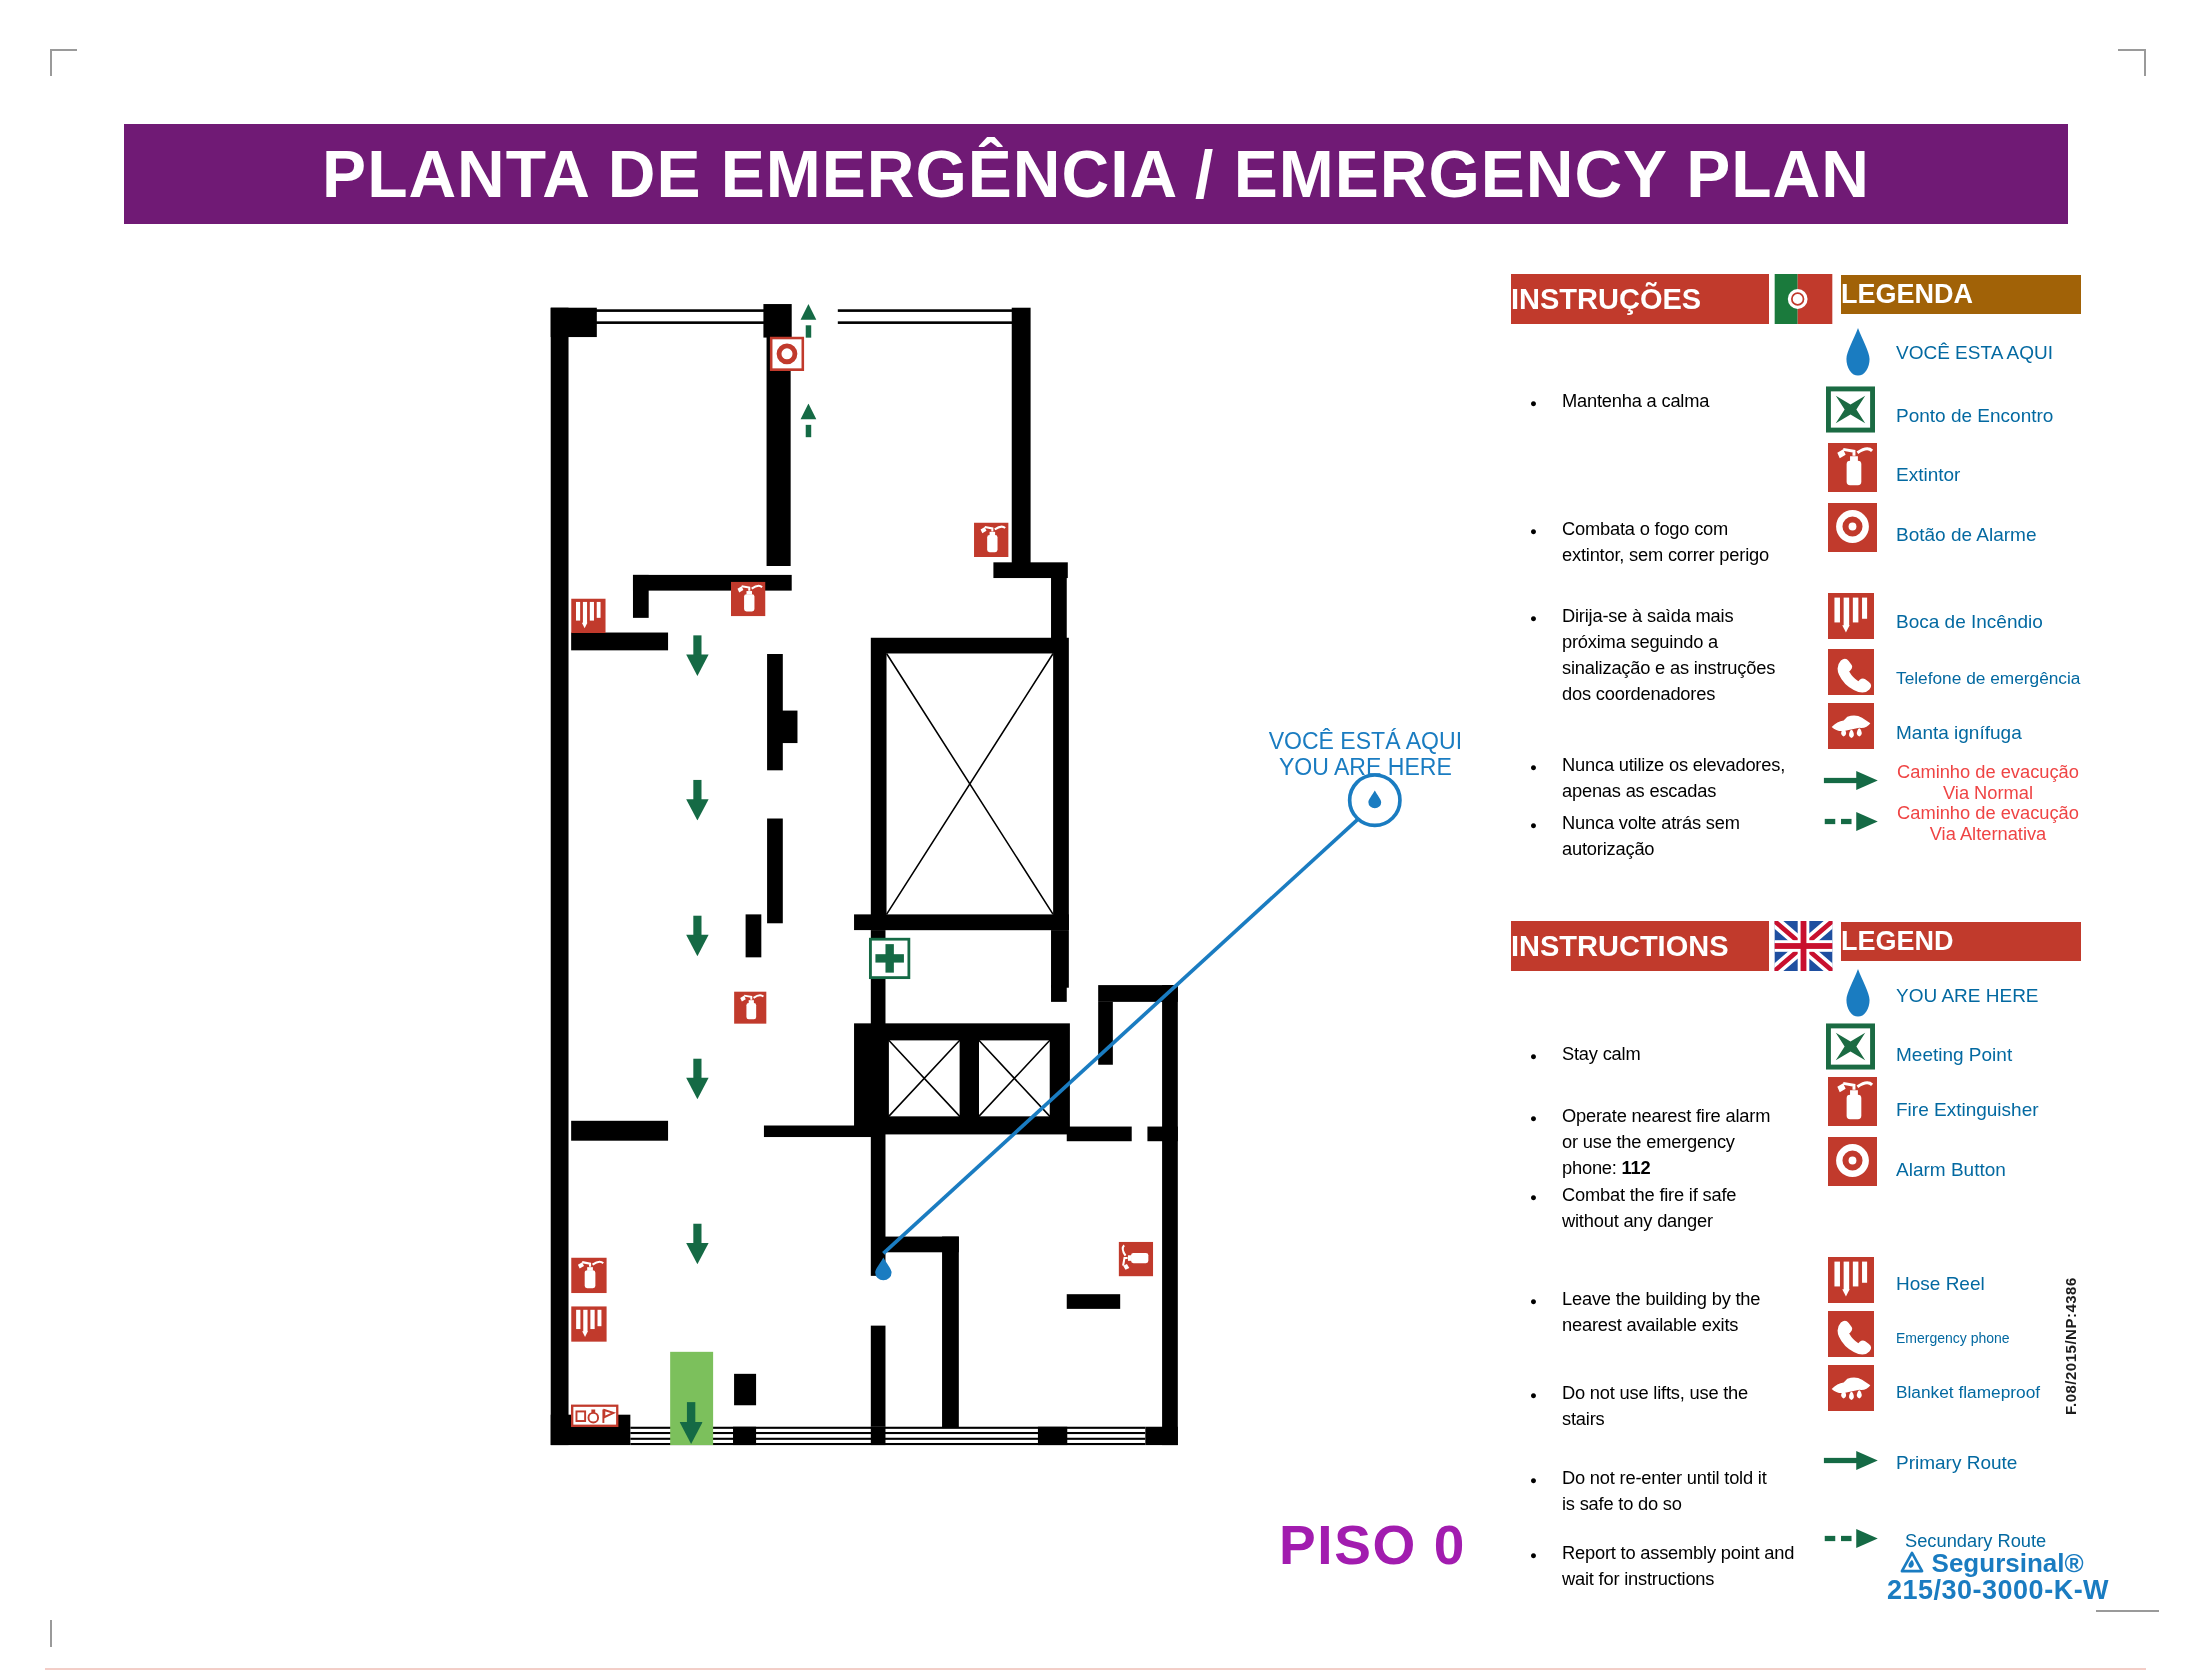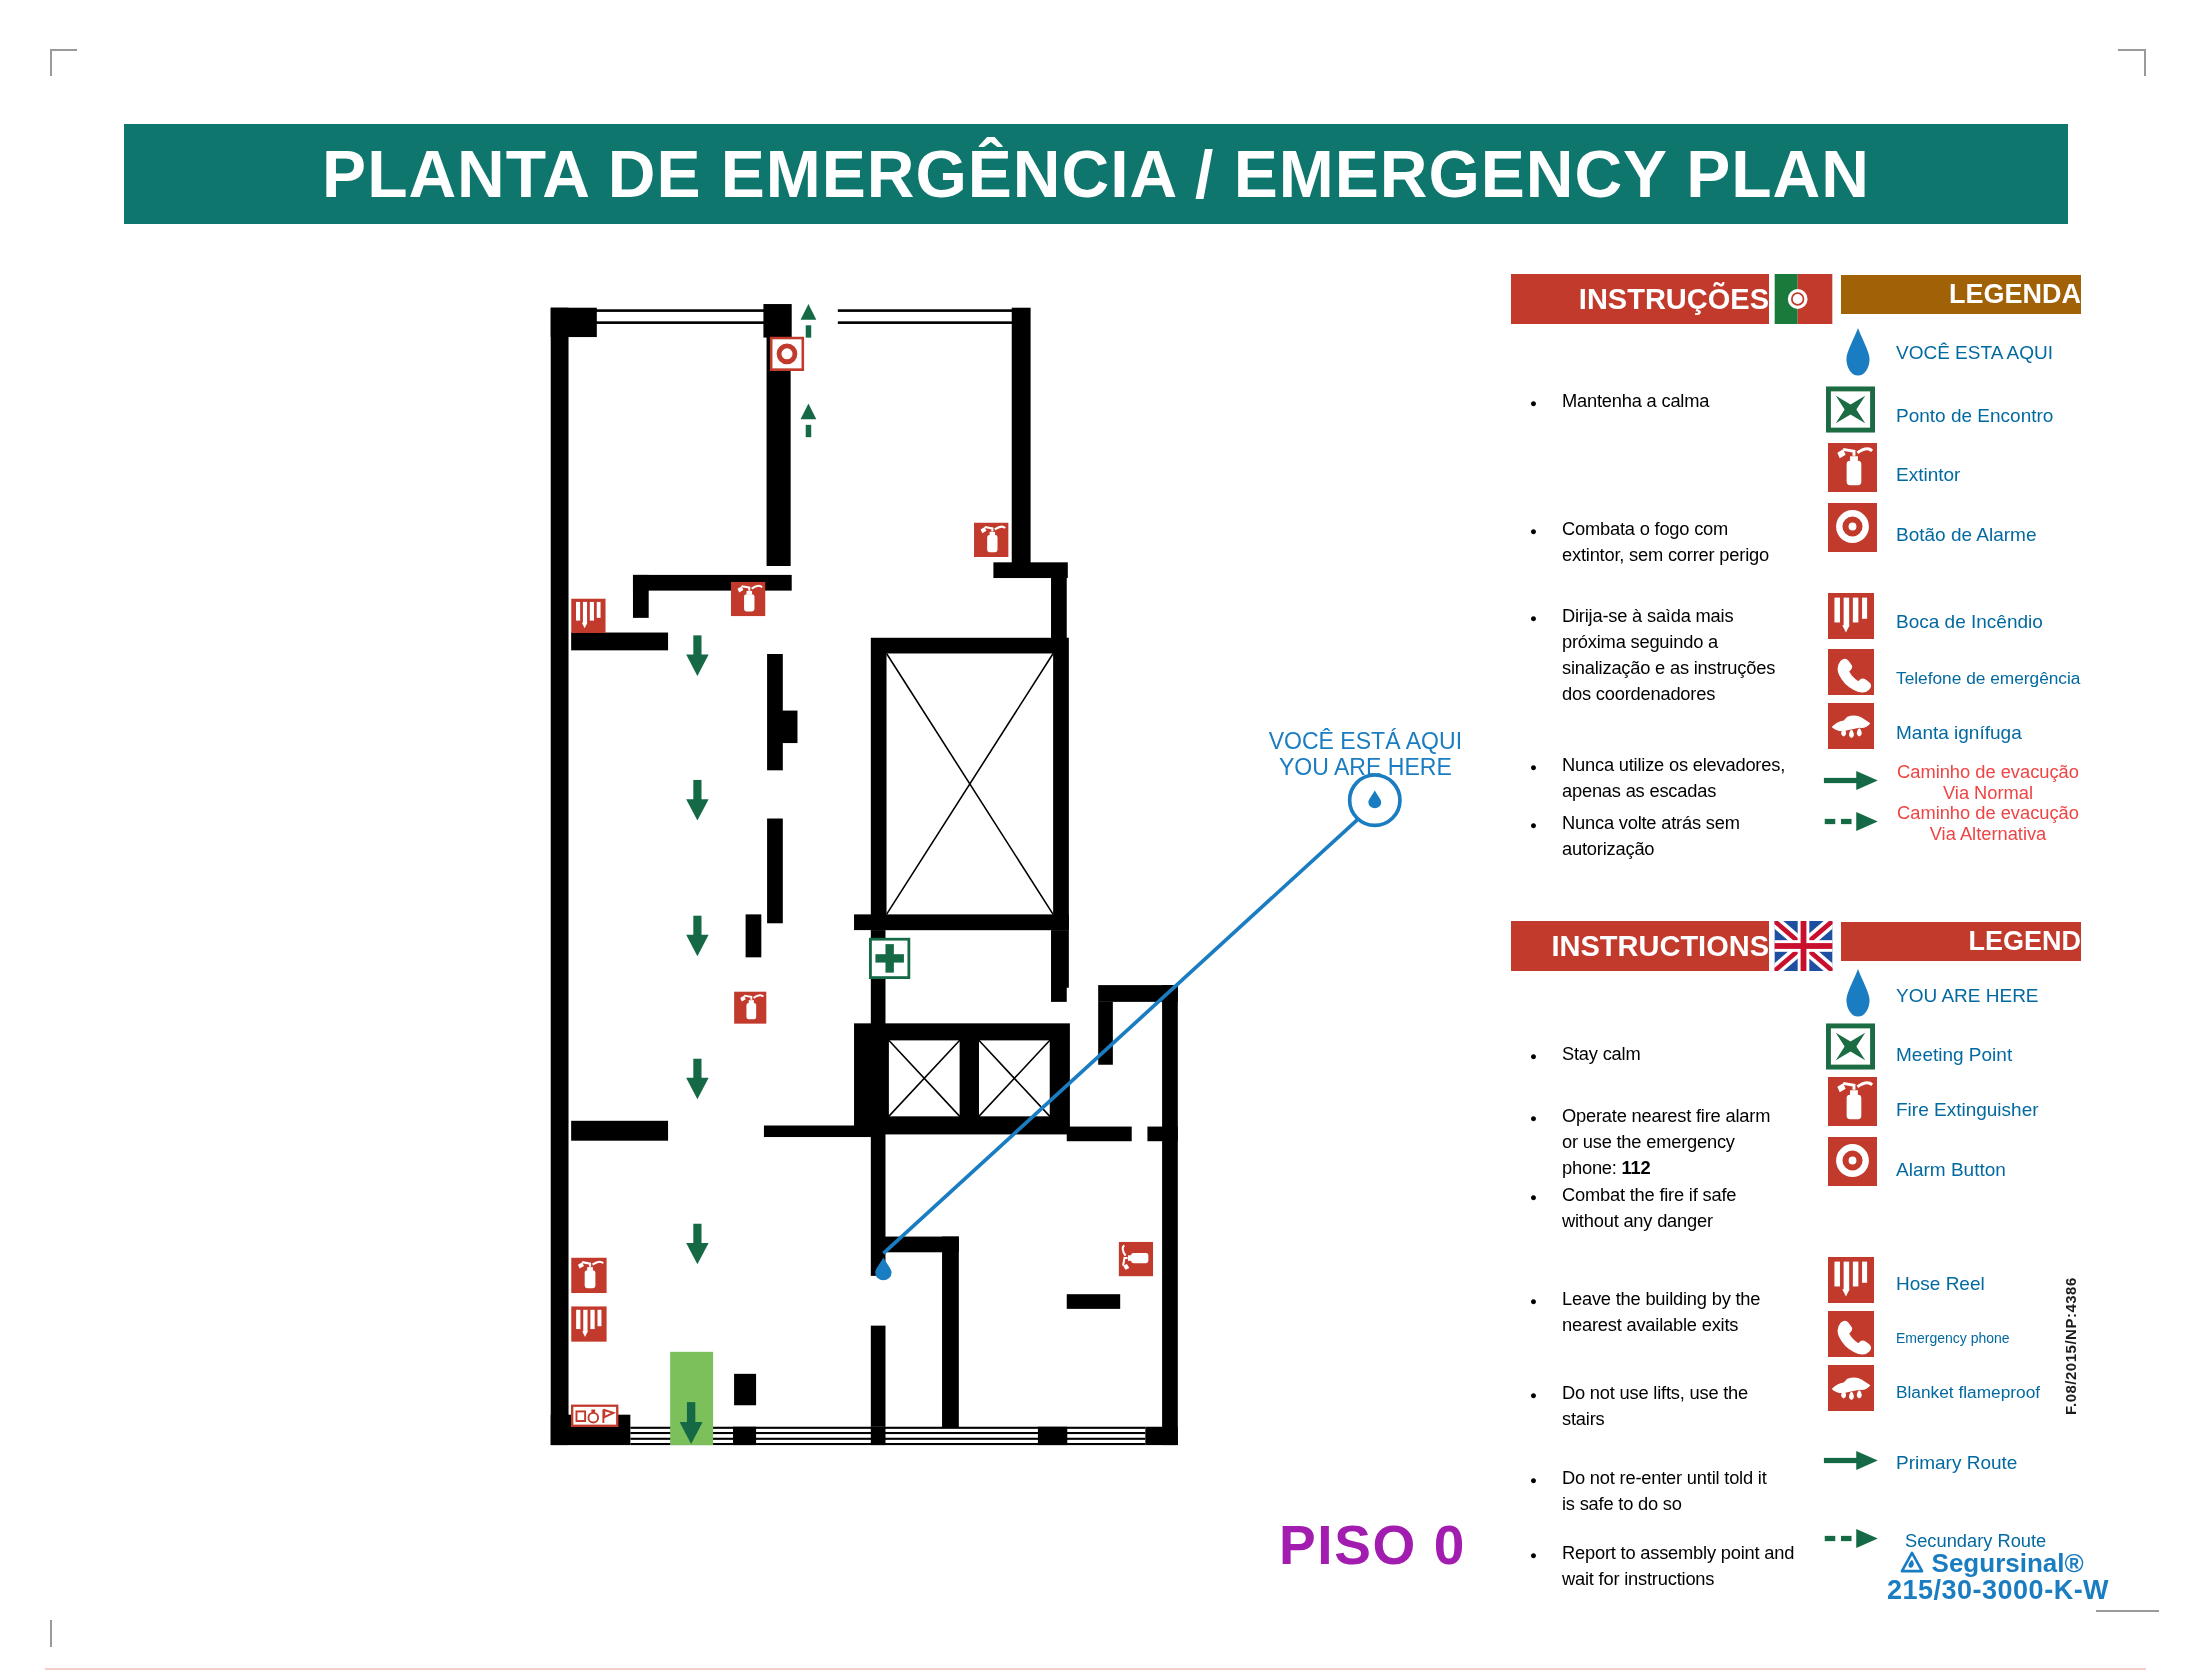--- a/index.html
+++ b/index.html
@@ -1,24 +1,24 @@
 <!DOCTYPE html>
 <html style="font-size:8.4px"><head>
 <meta charset="utf-8">
 <style>
   html,body{margin:0;padding:0;background:#e8e8e8;}
   #root{position:relative;width:2194px;height:1672px;background:#ffffff;
         font-family:"Liberation Sans",sans-serif;overflow:hidden;}
   .abs{position:absolute;}
   
-  .banner{left:124px;top:124px;width:1944px;height:100px;background:#0f766e;
+  .banner{left:124px;top:124px;width:1944px;height:100px;background:#701a75;
           display:flex;align-items:center;justify-content:center;}
   .banner span{color:#fff;font-weight:bold;font-size:66px;letter-spacing:1px;white-space:nowrap;}
   
-  .hdr{display:flex;align-items:center;justify-content:flex-end;color:#fff;font-weight:bold;}
+  .hdr{display:flex;align-items:center;justify-content:flex-start;color:#fff;font-weight:bold;}
   .hdr-red{background:#c13a2c;}
   .hdr-blue{background:#a16207;}
   
   .instr{position:absolute;left:1528px;width:283px;padding-left:34px;font-size:18.3px;
          line-height:26px;color:#000;letter-spacing:-0.2px;}
   .instr::before{content:"●";position:absolute;left:2.1px;top:1.6px;font-size:11.5px;color:#000;}
   .instr b{font-weight:bold;}
   
   .lgl{position:absolute;font-size:19px;color:#0369a1;white-space:nowrap;}
   .lgl2{position:absolute;width:194px;text-align:center;font-size:18.3px;color:#ef4444;line-height:21px;}

